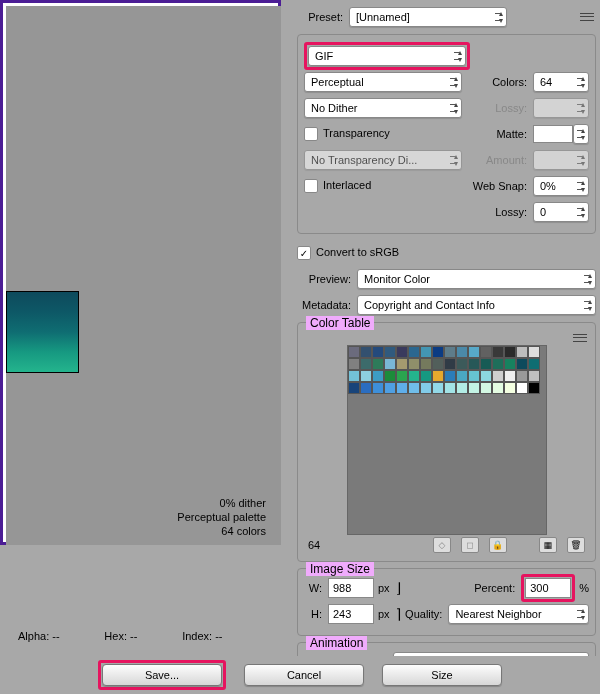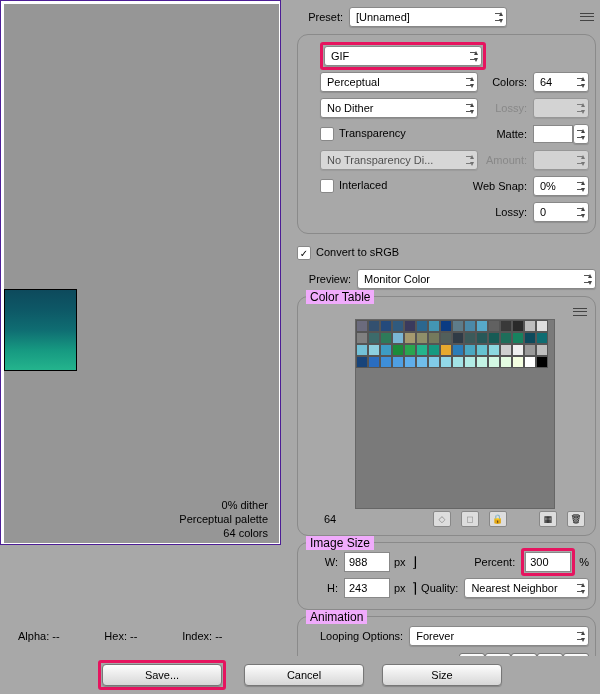--- a/index.html
+++ b/index.html
@@ -1,37 +1,37 @@
 <!DOCTYPE html>
 <html><head>
 <meta charset="utf-8">
 <style>
 *{box-sizing:border-box;margin:0;padding:0;font-family:"Lucida Grande",Arial,sans-serif;font-size:11px;color:#000}
 body{background:#a8a8a8;width:600px;height:694px;overflow:hidden;position:relative}
 .panel{position:absolute}
 .preview-area{left:0;top:0;width:290px;height:614px;background:#a8a8a8}
-.canvas-frame{position:absolute;left:0;top:0;width:281px;height:545px;background:#fff;border:1px solid #4c1d95}
+.canvas-frame{position:absolute;left:0;top:0;width:281px;height:545px;background:#fff;border:3px solid #4c1d95}
 .canvas-inner{position:absolute;left:3px;top:3px;width:275px;height:539px;background:#969696}
 .teal-box{position:absolute;left:0;top:285px;width:73px;height:82px;background:linear-gradient(to bottom,#0d4a5c 0%,#0d5866 25%,#0f6d72 50%,#169981 75%,#24b48d 100%);border:1px solid #000}
 .info-block{position:absolute;right:12px;bottom:4px;text-align:right;line-height:14px;color:#000;font-size:10px}
 .readout{position:absolute;left:18px;top:630px;font-size:10px}
 .readout span{margin-right:42px}
 .right{left:291px;top:0;width:309px;height:614px;background:#a8a8a8;padding:6px 4px 4px 6px}
 .row{display:flex;align-items:center;height:22px;margin-bottom:4px}
 .lbl{color:#000;text-align:right;margin-right:6px}
 .select{background:#fff;border:1px solid #888;border-radius:3px;height:20px;display:flex;align-items:center;padding:0 18px 0 6px;position:relative;box-shadow:0 1px 1px rgba(0,0,0,.15)}
 .select::after{content:"";position:absolute;right:4px;top:3px;width:9px;height:12px;background:
   linear-gradient(#555,#555) center 2px/6px 1px no-repeat,
   linear-gradient(#555,#555) center 9px/6px 1px no-repeat;
 }
 .select .arrows{position:absolute;right:3px;top:2px;font-size:8px;line-height:7px;color:#444;text-align:center}
 .input{background:#fff;border:1px solid #888;height:20px;padding:0 4px;display:flex;align-items:center}
 .chk{display:flex;align-items:flex-start}
 .chk .box{width:14px;height:14px;background:#fff;border:1px solid #888;border-radius:2px;margin-right:5px;display:flex;align-items:center;justify-content:center;font-size:10px}
-.fieldset{border:1px solid #8a8a8a;border-radius:11px;padding:8px 6px 6px 22px;margin-top:6px;position:relative}
+.fieldset{border:1px solid #8a8a8a;border-radius:4px;padding:8px 6px 6px 6px;margin-top:6px;position:relative}
 .fieldset>.legend{position:absolute;top:-7px;left:8px;background:#f0abfc;padding:0 4px;font-size:12px}
 .menu-icon{width:18px;height:14px;display:flex;flex-direction:column;justify-content:space-around;padding:2px}
 .menu-icon div{height:1px;background:#444}
 .highlight{border:3px solid #e6145f;border-radius:3px;padding:1px}
 .swatch{width:40px;height:18px;background:#fff;border:1px solid #888}
 .color-table{width:200px;height:190px;margin:0 auto;background:#7a7a7a;border:1px solid #666}
 .ct-grid{display:flex;flex-wrap:wrap;width:200px}
 .ct-grid div{width:12px;height:12px;border:1px solid #555}
 .ct-footer{display:flex;align-items:center;gap:10px;padding:2px 4px;font-size:10px;color:#333}
 .icon-btn{width:18px;height:16px;border:1px solid #888;background:#ddd;border-radius:2px;display:flex;align-items:center;justify-content:center;font-size:9px}
@@ -157,20 +157,27 @@
   <div class="row" style="margin-top:8px">
     <div class="chk">
         <div class="box">✓</div>
         <span>Convert to sRGB</span>
       </div>
   </div>
   <div class="row">
     <span class="lbl" style="width:54px">Preview:</span>
     <div class="select" style="flex:1">
         <span>Monitor Color</span>
+        <span class="arrows">▴<br>▾</span>
+      </div>
+  </div>
+  <div class="row">
+    <span class="lbl" style="width:54px">Metadata:</span>
+    <div class="select" style="flex:1">
+        <span>Copyright and Contact Info</span>
         <span class="arrows">▴<br>▾</span>
       </div>
   </div>
 
   <div class="fieldset">
     <span class="legend">Color Table</span>
     <div style="display:flex">
         <div style="flex:1"></div>
         <div class="menu-icon">
           <div></div>

